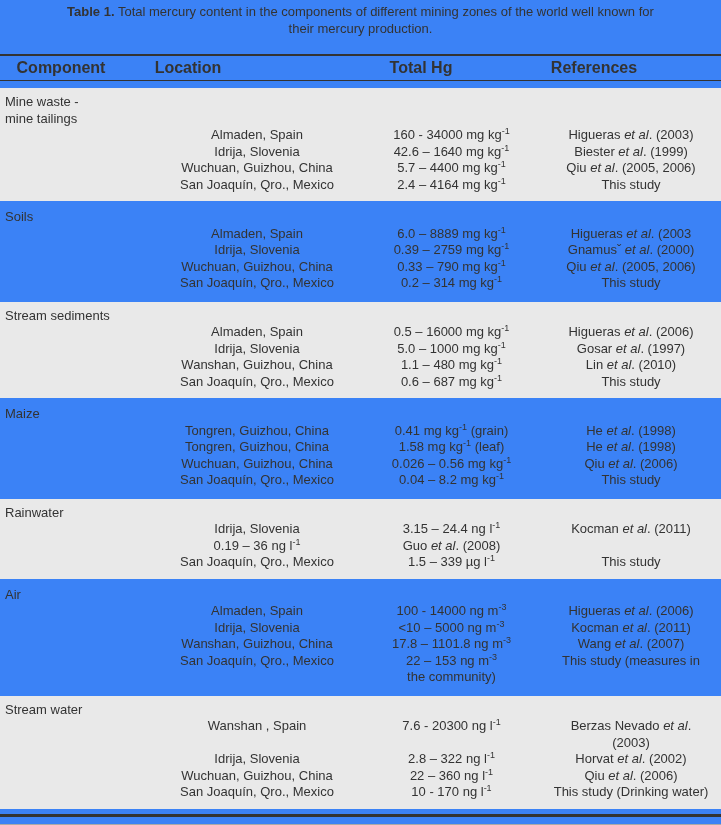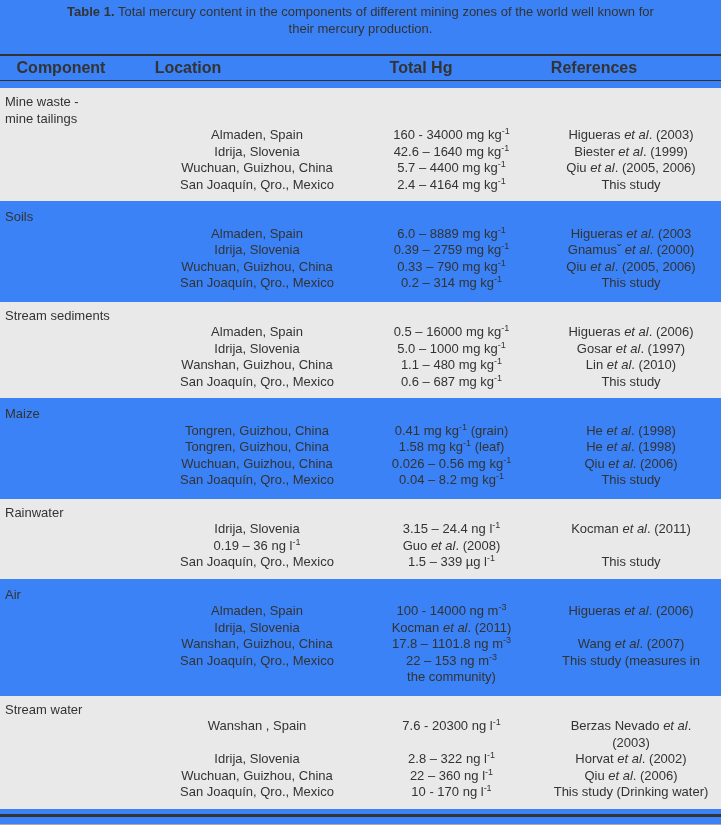--- a/index.html
+++ b/index.html
@@ -201,20 +201,21 @@
         <div class="component">Air</div>
         <div class="row">
           <div class="cell"></div>
           <div class="cell">Almaden, Spain</div>
           <div class="cell">100 - 14000 ng m<sup>-3</sup></div>
           <div class="cell">Higueras <i>et al</i>. (2006)</div>
         </div>
         <div class="row">
           <div class="cell"></div>
           <div class="cell">Idrija, Slovenia</div>
+          <div class="cell">&lt;10 – 5000 ng m<sup>-3</sup></div>
           <div class="cell">Kocman <i>et al</i>. (2011)</div>
         </div>
         <div class="row">
           <div class="cell"></div>
           <div class="cell">Wanshan, Guizhou, China</div>
           <div class="cell">17.8 – 1101.8 ng m<sup>-3</sup></div>
           <div class="cell">Wang <i>et al</i>. (2007)</div>
         </div>
         <div class="row">
           <div class="cell"></div>

